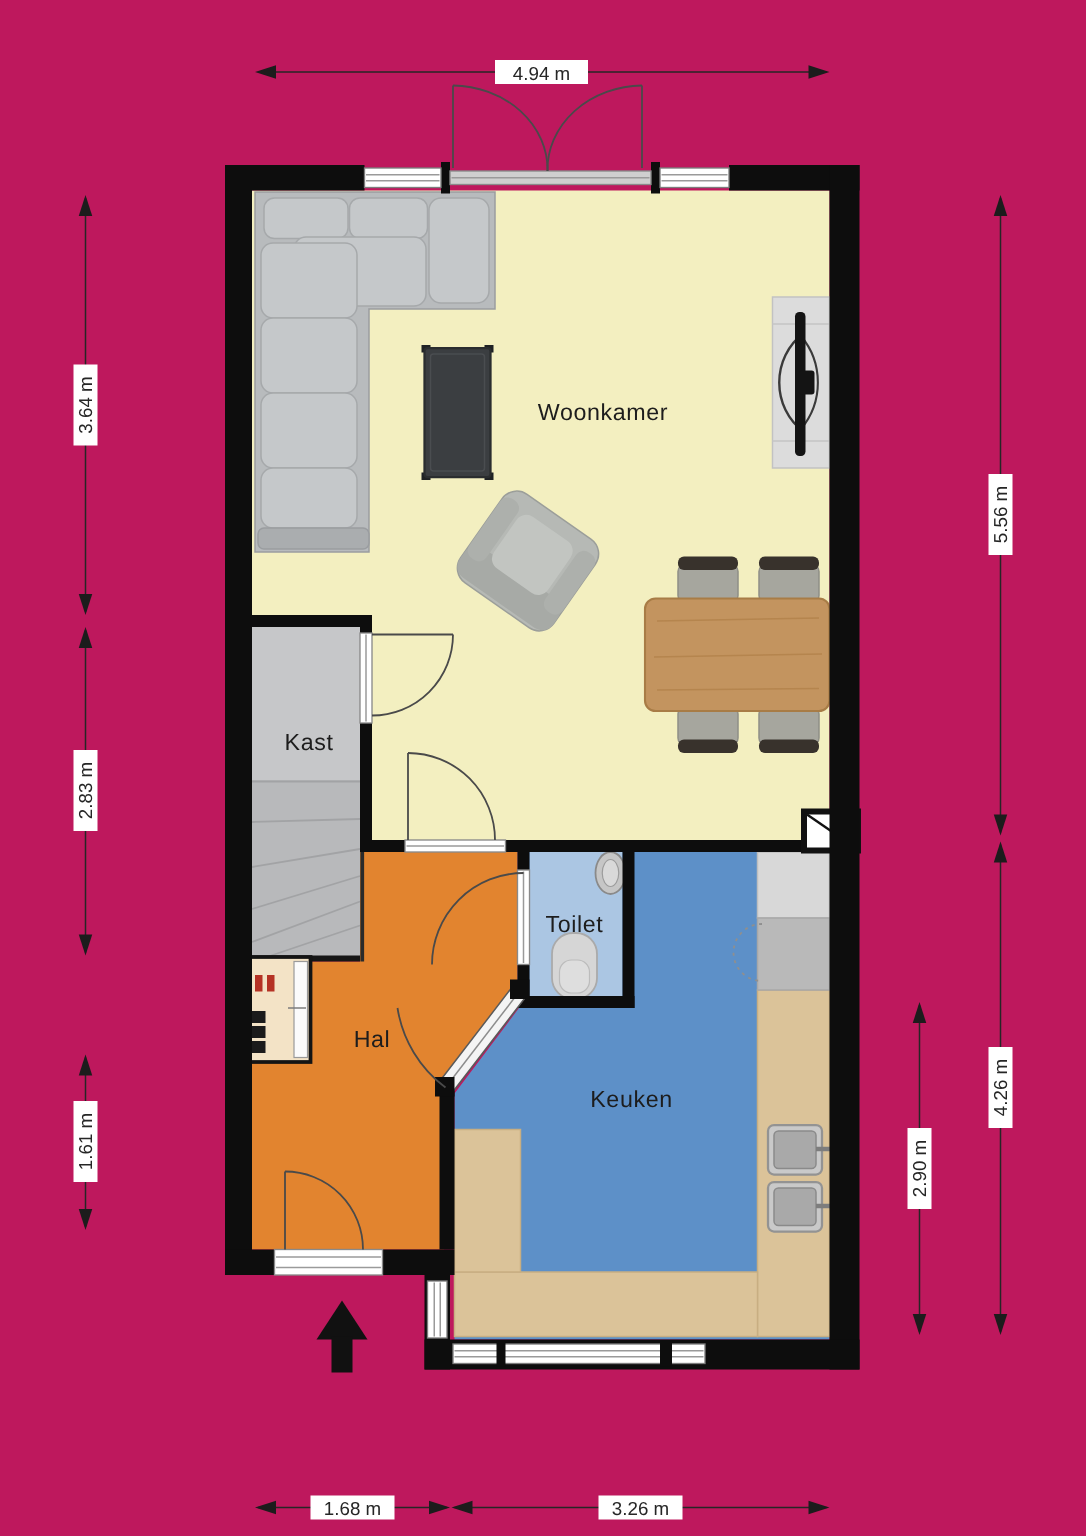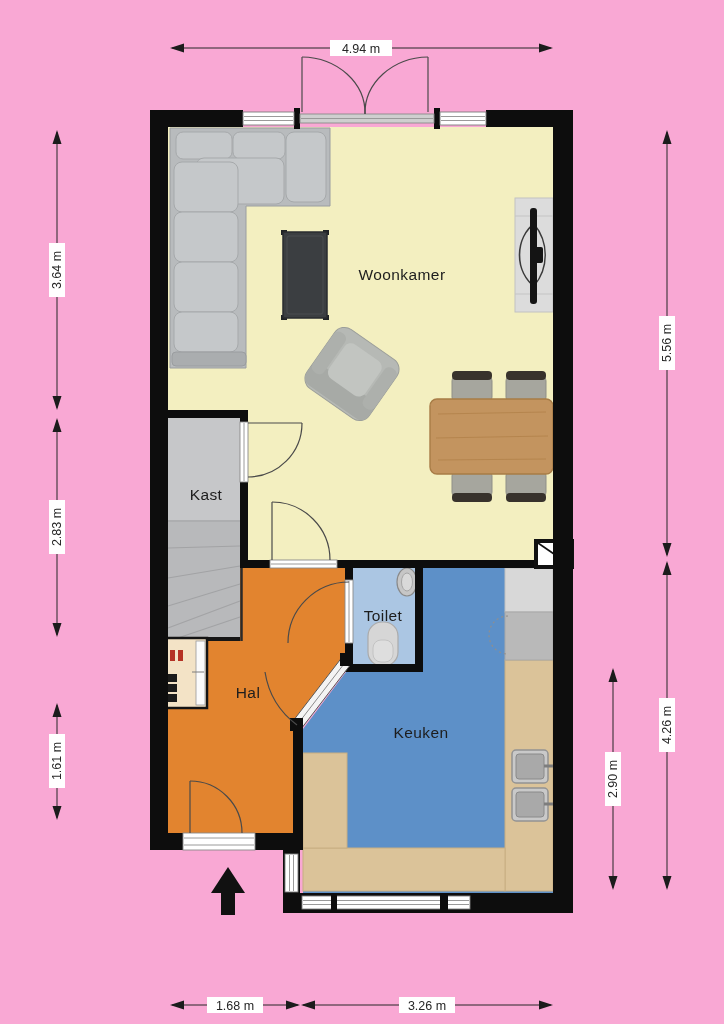--- a/index.html
+++ b/index.html
@@ -1,16 +1,16 @@
 <!DOCTYPE html>
 <html><head>
 <meta charset="utf-8">
 <style>
   html,body{margin:0;padding:0;background:#ffffff;}
-  .stage{position:relative;width:724px;height:1024px;background:#f9a8d4;overflow:hidden;}
+  .stage{position:relative;width:724px;height:1024px;background:#be185d;overflow:hidden;}
   svg{position:absolute;left:0;top:0;}
   svg text{font-family:"Liberation Sans","DejaVu Sans",sans-serif;fill:#1d1d1d;}
   .roomlabel{font-size:15.5px;letter-spacing:.4px;}
   .dimlabel{font-size:12.5px;fill:#262626;}
   .wall{fill:#0d0d0d;}
   .winframe{fill:#ffffff;stroke:#7d7d7d;stroke-width:.9;}
   .winline{stroke:#9a9a9a;stroke-width:1;}
   .thresh{fill:#ffffff;stroke:#8a8a8a;stroke-width:.9;}
   .swing{fill:none;stroke:#4a4a4a;stroke-width:1.2;}
   .dimline{stroke:#262626;stroke-width:1;}

